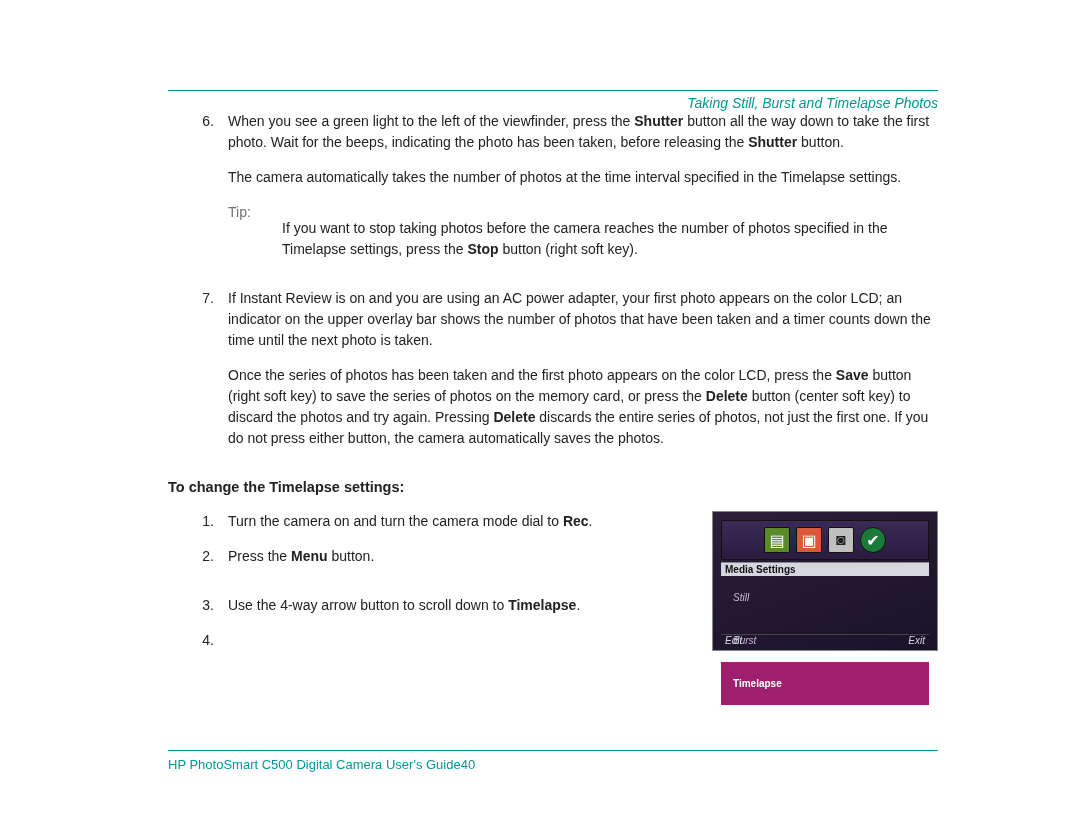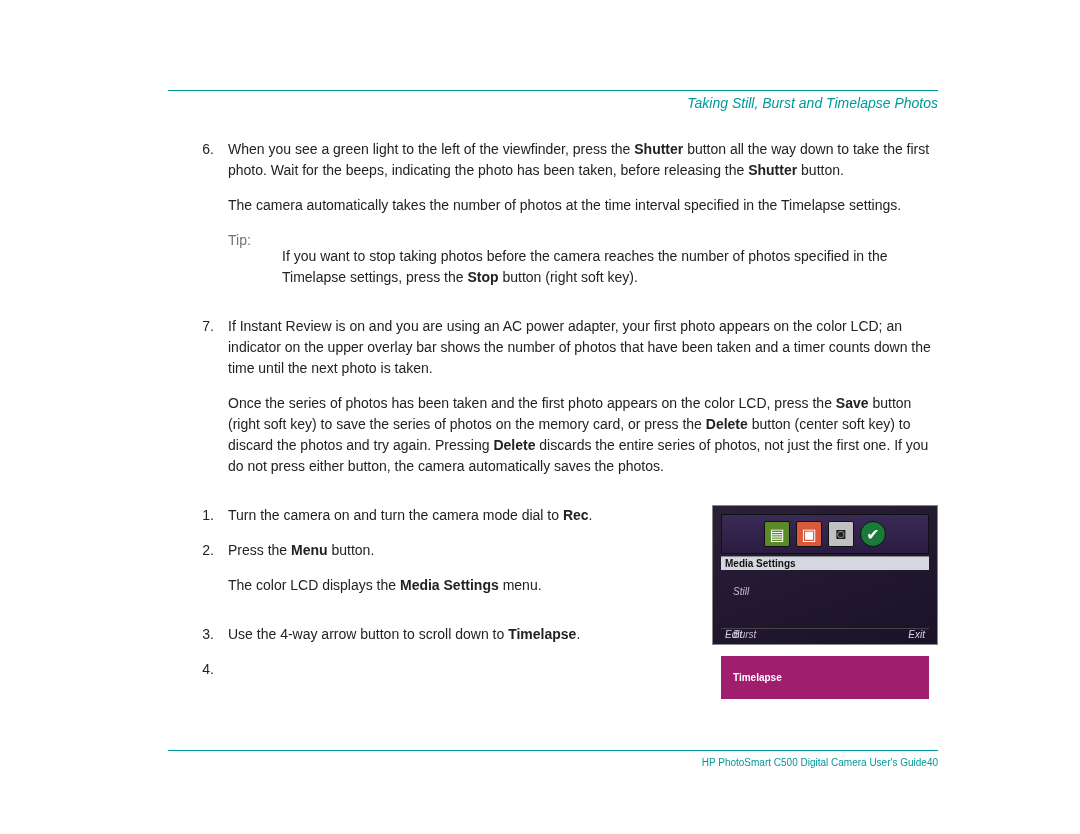--- a/index.html
+++ b/index.html
@@ -20,21 +20,20 @@
   }
   .header-line {
     border-top: 1px solid #009999;
     margin-bottom: 4px;
   }
   .header-text {
     text-align: right;
     color: #009999;
     font-style: italic;
     font-size: 14px;
-    margin-bottom: 28px;
   }
   .list-item {
     display: flex;
     margin-bottom: 14px;
     line-height: 1.5;
   }
   .list-num {
     width: 60px;
     text-align: right;
     padding-right: 14px;
@@ -136,24 +135,23 @@
     left: 168px;
     width: 770px;
     top: 750px;
   }
   .footer-line {
     border-top: 1px solid #009999;
     margin-bottom: 6px;
   }
   .footer-row {
     display: flex;
-    justify-content: flex-end;
+    justify-content: flex-start;
     color: #009999;
-    font-size: 10px;
-    margin-left: 32px;
+    font-size: 13px;
   }
 </style>
 </head>
 <body>
 
 <div class="page">
   <div class="header-line"></div>
   <div class="header-text">Taking Still, Burst and Timelapse Photos</div>
 
   <div class="list-item">
@@ -175,37 +173,35 @@
   <div class="list-item">
     <div class="list-num">7.</div>
     <div class="list-body">
       <div class="para">If Instant Review is on and you are using an AC power adapter, your first photo appears on the color LCD; an indicator on the upper overlay bar shows the number of photos that have been taken and a timer counts down the time until the next photo is taken.</div>
       <div class="para">
         <span>Once the series of photos has been taken and the first photo appears on the color LCD, press the </span><span class="bold">Save</span><span> button (right soft key) to save the series of photos on the memory card, or press the </span><span class="bold">Delete</span><span> button (center soft key) to discard the photos and try again. Pressing </span><span class="bold">Delete</span><span> discards the entire series of photos, not just the first one. If you do not press either button, the camera automatically saves the photos.</span>
       </div>
     </div>
   </div>
 
+  <div class="section-title">To change the Timelapse settings:</div>
 
   <div class="two-col">
     <div class="left-col">
       <div class="list-item">
         <div class="list-num">1.</div>
         <div class="list-body">
           <span>Turn the camera on and turn the camera mode dial to </span><span class="bold">Rec</span><span>.</span>
         </div>
       </div>
       <div class="list-item">
         <div class="list-num">2.</div>
         <div class="list-body">
           <div class="para">
             <span>Press the </span><span class="bold">Menu</span><span> button.</span>
-          </div>
-          <div class="para">
-            <span>The color LCD displays the </span><span class="bold">Media Settings</span><span> menu.</span>
           </div>
         </div>
       </div>
       <div class="list-item">
         <div class="list-num">3.</div>
         <div class="list-body">
           <span>Use the 4-way arrow button to scroll down to </span><span class="bold">Timelapse</span><span>.</span>
         </div>
       </div>
       <div class="list-item">

